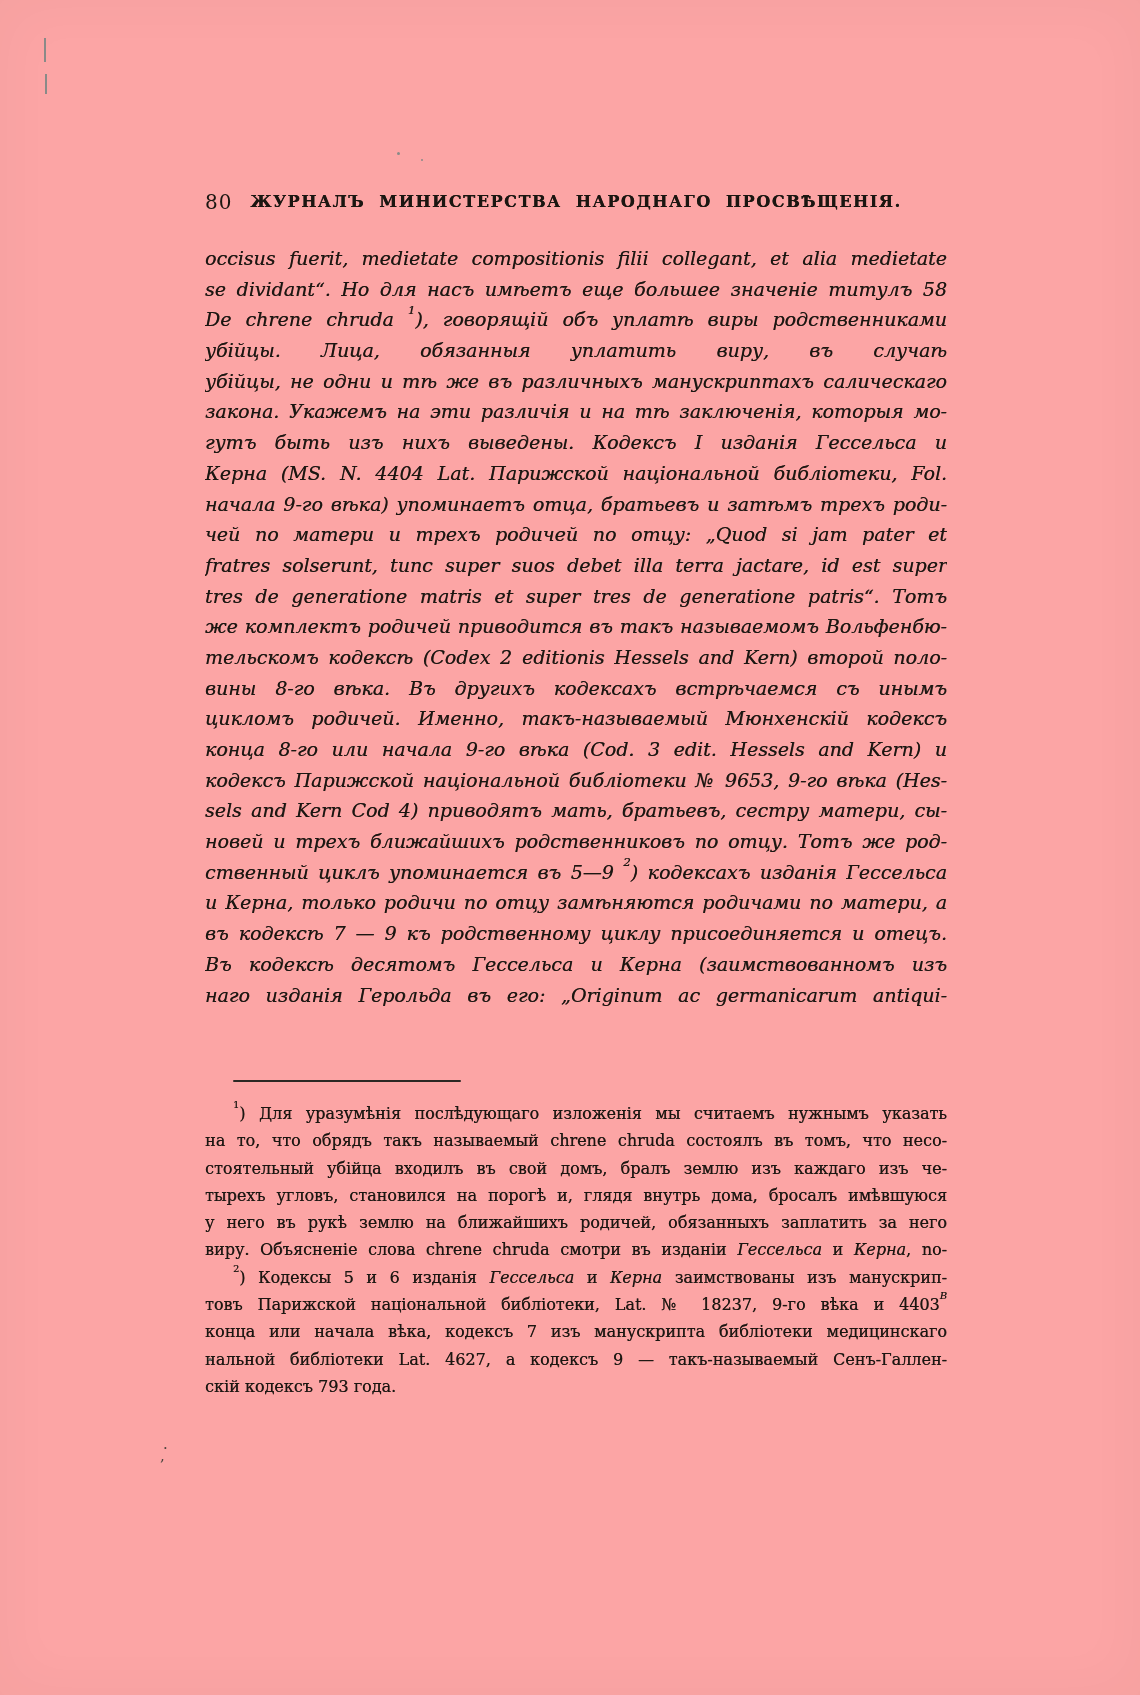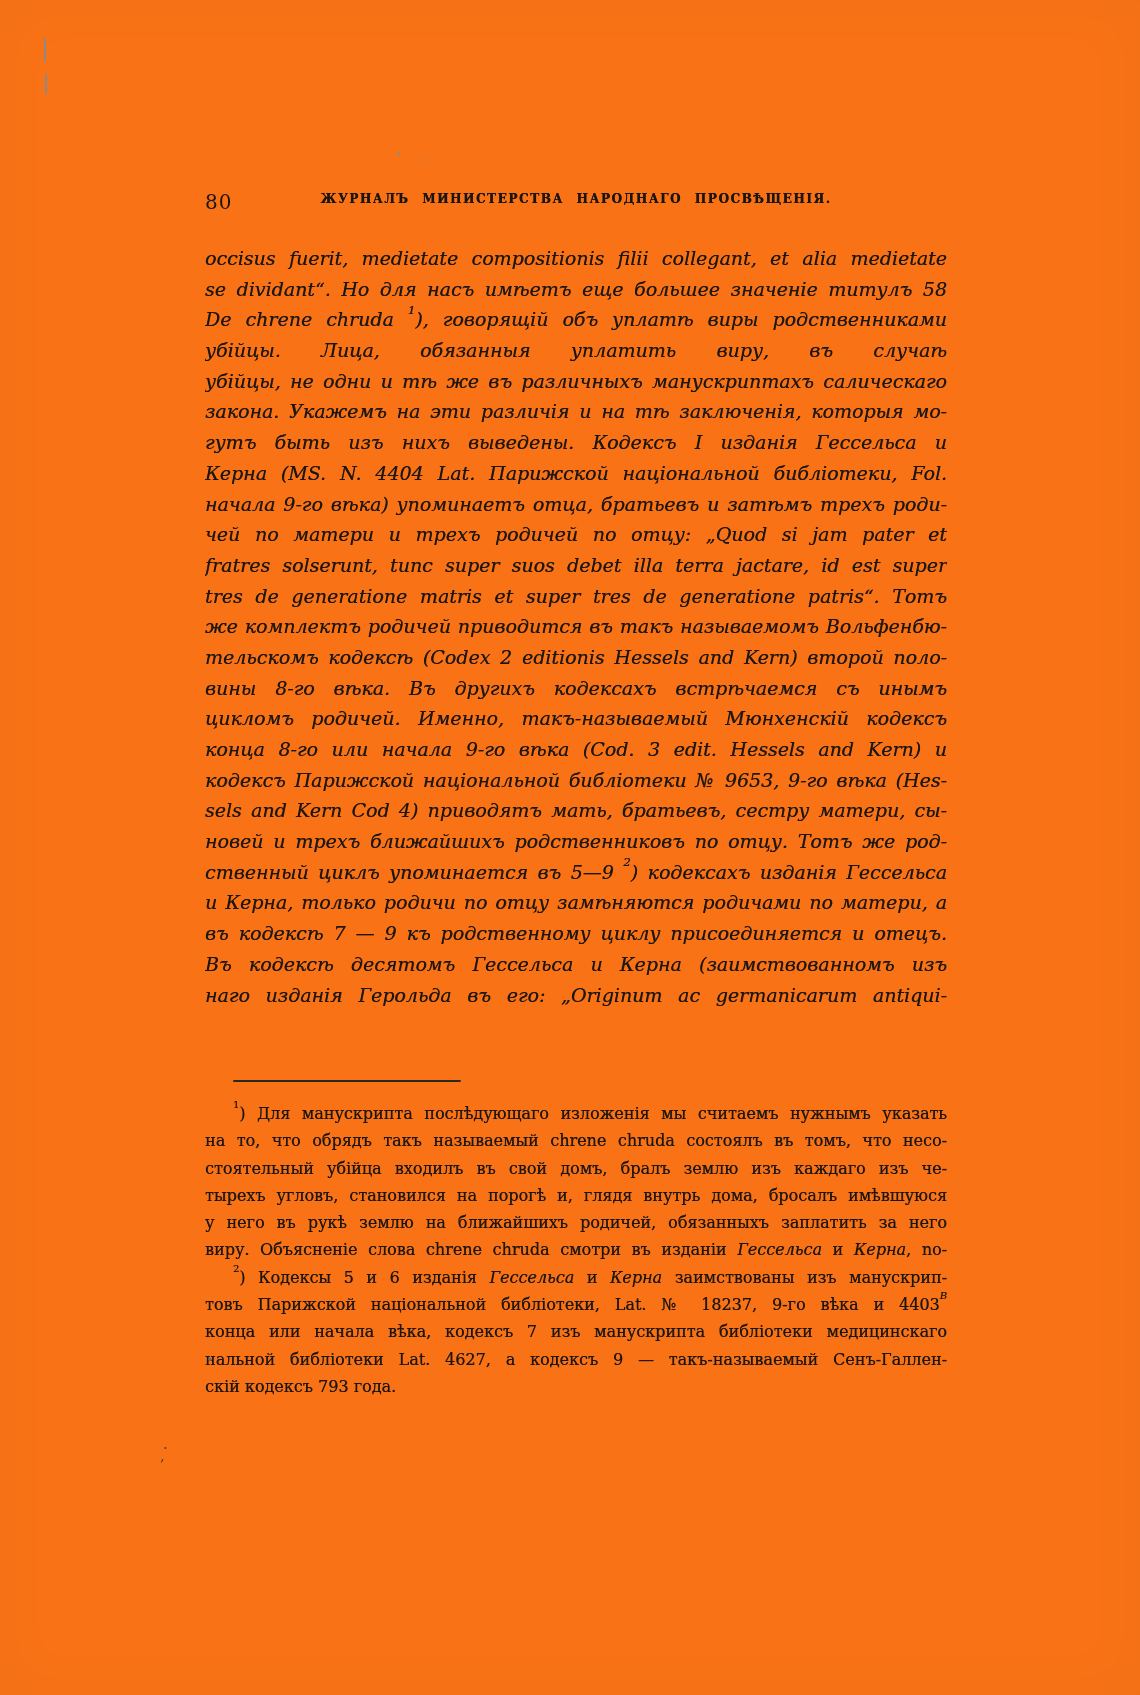--- a/index.html
+++ b/index.html
@@ -1,27 +1,27 @@
 <!DOCTYPE html>
 <html><head>
 <meta charset="utf-8">
 <style>
   html,body{margin:0;padding:0;background:#e8e8e6;}
   .page{
     position:relative;width:1140px;height:1695px;margin:0 auto;
-    background:#f97316;overflow:hidden;
+    background:#fca5a5;overflow:hidden;
     font-family:"DejaVu Serif","DejaVu Sans",serif;
     color:#1b1611;
     box-shadow:inset 0 0 60px rgba(60,50,30,0.04);
   }
   .textcol{position:absolute;left:205px;width:742px;}
   .header-row{top:188px;height:30px;}
   .page-number{position:absolute;left:0;top:2px;font-size:20px;letter-spacing:1px;}
   .journal-title{
-    text-align:center;font-weight:bold;font-size:12px;
+    text-align:center;font-weight:bold;font-size:16px;
     letter-spacing:1.6px;word-spacing:7px;padding-top:4px;
     text-shadow:0.3px 0 0 currentColor;
   }
   .body-text{top:243px;}
   .footnotes-text{top:1100px;}
   .line{
     text-align:justify;text-align-last:justify;text-justify:inter-word;
     overflow:hidden;white-space:normal;
     text-shadow:0.3px 0 0 rgba(27,22,17,0.75);
   }
@@ -73,21 +73,21 @@
       <div class="line"><span>ственный циклъ упоминается въ 5—9 </span><sup>2</sup><span>) кодексахъ изданія Гессельса</span></div>
       <div class="line"><span>и Керна, только родичи по отцу замѣняются родичами по матери, а</span></div>
       <div class="line"><span>въ кодексѣ 7 — 9 къ родственному циклу присоединяется и отецъ.</span></div>
       <div class="line"><span>Въ кодексѣ десятомъ Гессельса и Керна (заимствованномъ изъ извѣст-</span></div>
       <div class="line"><span>наго изданія Герольда въ его: „Originum ac germanicarum antiqui-</span></div>
     </div>
 
   <div class="footnote-separator"></div>
 
   <div class="textcol footnotes-text" style="position:absolute;">
-      <div class="line indent"><sup>1</sup><span>) Для манускрипта послѣдующаго изложенія мы считаемъ нужнымъ указать</span></div>
+      <div class="line indent"><sup>1</sup><span>) Для уразумѣнія послѣдующаго изложенія мы считаемъ нужнымъ указать</span></div>
       <div class="line"><span>на то, что обрядъ такъ называемый chrene chruda состоялъ въ томъ, что несо-</span></div>
       <div class="line"><span>стоятельный убійца входилъ въ свой домъ, бралъ землю изъ каждаго изъ че-</span></div>
       <div class="line"><span>тырехъ угловъ, становился на порогѣ и, глядя внутрь дома, бросалъ имѣвшуюся</span></div>
       <div class="line"><span>у него въ рукѣ землю на ближайшихъ родичей, обязанныхъ заплатить за него</span></div>
       <div class="line"><span>виру. Объясненіе слова chrene chruda смотри въ изданіи </span><span class="it">Гессельса</span><span> и </span><span class="it">Керна</span><span>, no-</span></div>
       <div class="line indent"><sup>2</sup><span>) Кодексы 5 и 6 изданія </span><span class="it">Гессельса</span><span> и </span><span class="it">Керна</span><span> заимствованы изъ манускрип-</span></div>
       <div class="line"><span>товъ Парижской національной библіотеки, Lat. № 18237, 9-го вѣка и 4403</span><sup class="it">B</sup></div>
       <div class="line"><span>конца или начала вѣка, кодексъ 7 изъ манускрипта библіотеки медицинскаго</span></div>
       <div class="line"><span>нальной библіотеки Lat. 4627, а кодексъ 9 — такъ-называемый Сенъ-Галлен-</span></div>
       <div class="line short"><span>скій кодексъ 793 года.</span></div>

